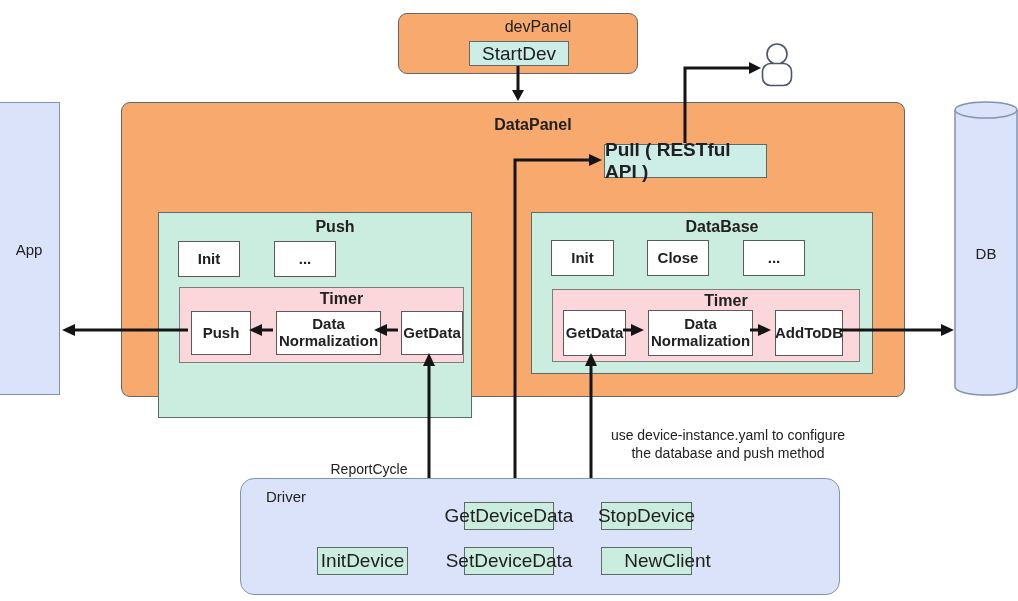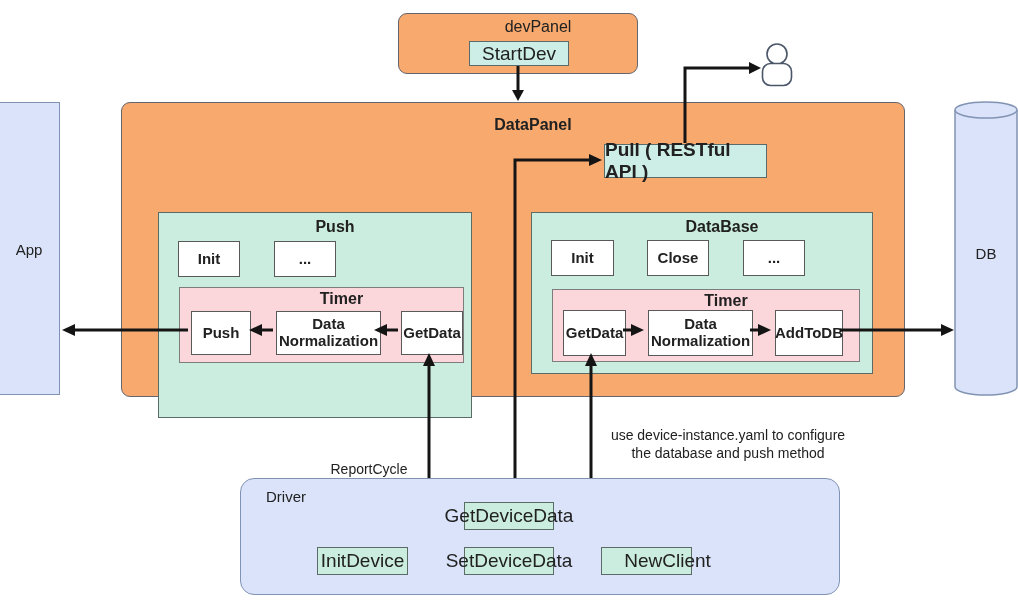--- a/index.html
+++ b/index.html
@@ -77,20 +77,21 @@
         <div class="abs whitebox" style="left:10px;top:20px;width:63px;height:46px;">GetData</div>
         <div class="abs whitebox" style="left:95px;top:20px;width:105px;height:46px;">Data Normalization</div>
         <div class="abs whitebox" style="left:222px;top:20px;width:68px;height:46px;">AddToDB</div>
       </div>
     </div>
   </div>
 
   <div class="abs blue z1" style="left:215px;top:478px;width:600px;height:117px;border-radius:14px;margin-left:25px;">
     <div class="abs" style="left:25px;top:9px;font-size:15px;">Driver</div>
     <div class="abs mint btn" style="left:223px;top:23px;width:90px;height:28px;">GetDeviceData</div>
+    <div class="abs mint btn" style="left:360px;top:23px;width:91px;height:28px;">StopDevice</div>
     <div class="abs mint btn" style="left:76px;top:68px;width:91px;height:28px;">InitDevice</div>
     <div class="abs mint btn" style="left:223px;top:68px;width:90px;height:28px;">SetDeviceData</div>
     <div class="abs mint btn" style="left:360px;top:68px;width:91px;height:28px;padding-left:42px;">NewClient</div>
   </div>
 
   <div class="abs note" style="left:323px;top:439px;width:92px;text-align:center;margin-top:22px;">ReportCycle</div>
   <div class="abs note" style="left:597px;top:427px;width:262px;text-align:center;">
     <div>use device-instance.yaml to configure</div>
     <div>the database and push method</div>
   </div>

